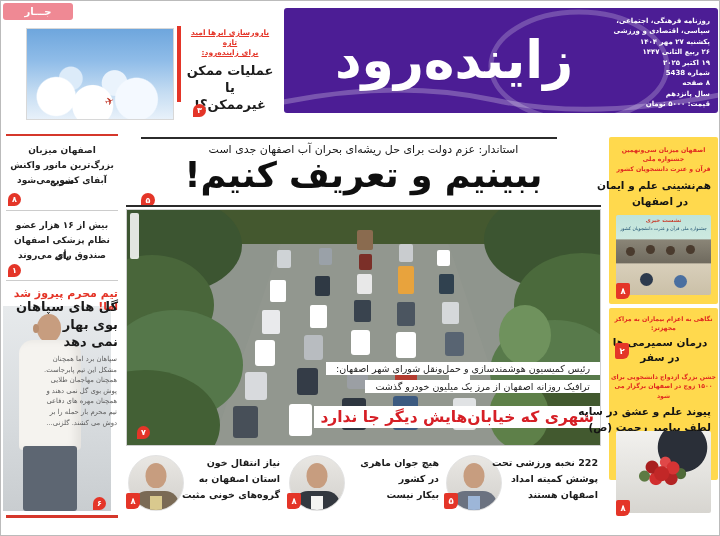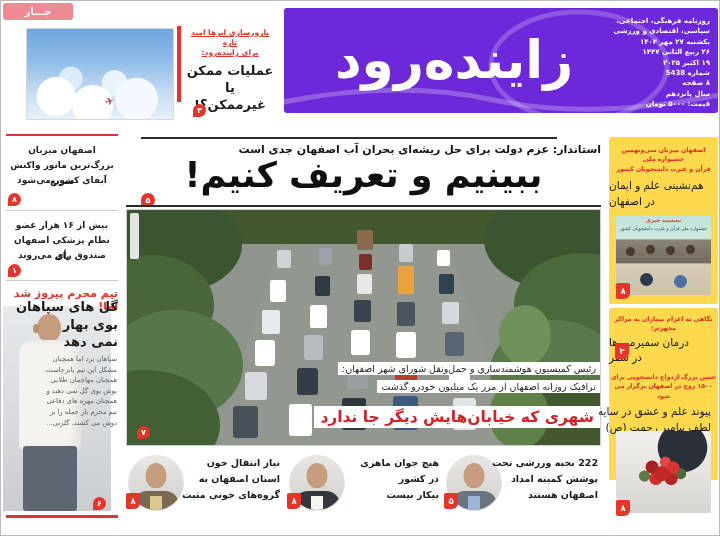--- a/index.html
+++ b/index.html
@@ -1,20 +1,20 @@
 <!DOCTYPE html>
 <html lang="fa"><head>
 <meta charset="utf-8">
 <style>
   html,body{margin:0;padding:0;background:#e9e9e9;}
   #page{position:relative;width:720px;height:536px;background:#fff;overflow:hidden;
         font-family:"DejaVu Sans",sans-serif;border:1px solid #bbb;box-sizing:border-box;}
   .abs{position:absolute;}
   
-  .masthead{left:283px;top:7px;width:434px;height:105px;background:#6d28d9;border-radius:3px;}
+  .masthead{left:283px;top:7px;width:434px;height:105px;background:#4c1d95;border-radius:3px;}
   .masthead-swoosh{left:0;top:0;width:434px;height:105px;pointer-events:none;}
   .mast-info{right:8px;top:8px;width:100px;color:#fff;font-size:7px;line-height:10.4px;
              text-align:right;direction:rtl;font-weight:bold;}
   .mast-logo{left:10px;top:2px;width:320px;height:100px;display:flex;align-items:center;
              justify-content:center;color:#fff;font-size:52px;font-weight:bold;direction:rtl;
              letter-spacing:-1px;text-shadow:0 1px 0 rgba(0,0,0,0.06);}
   
   .jar{left:2px;top:2px;width:70px;height:17px;background:#ee7f8b;border-radius:3px;color:#fff;
        font-size:10px;font-weight:bold;display:flex;align-items:center;justify-content:center;
        direction:rtl;opacity:.92;z-index:40;}
@@ -50,49 +50,49 @@
             font-size:6.8px;line-height:10.6px;}
   .coach-photo{left:2px;top:305px;width:108px;height:205px;
     background:linear-gradient(180deg,#e7eaec 0%,#d6dadd 60%,#c9cdd0 100%);}
   .coach-head{left:34px;top:8px;width:24px;height:28px;border-radius:50% 50% 46% 46%;background:#c79d7f;}
   .coach-ear{left:30px;top:18px;width:6px;height:9px;border-radius:50%;background:#b98f71;}
   .coach-shirt{left:16px;top:34px;width:62px;height:110px;border-radius:14px 14px 4px 4px;background:#f5f3ef;
     box-shadow:inset -6px 0 8px rgba(0,0,0,0.07);}
   .coach-pants{left:20px;top:140px;width:54px;height:65px;background:#5d6672;border-radius:3px;}
   
   .main-rule1{left:140px;top:136px;width:416px;height:1.5px;background:#2b2b2b;}
-  .main-kicker{left:125px;top:142px;width:475px;text-align:right;direction:rtl;color:#151515;
-               font-size:11px;font-weight:bold;}
+  .main-kicker{left:125px;top:142px;width:475px;text-align:center;direction:rtl;color:#151515;
+               font-size:11px;font-weight:normal;}
   .main-headline{left:125px;top:154px;width:475px;text-align:center;direction:rtl;color:#0f0f0f;
                  font-size:35px;font-weight:bold;letter-spacing:-1px;}
   .main-rule2{left:125px;top:204px;width:475px;height:1.5px;background:#2b2b2b;}
   .traffic{left:125px;top:208px;width:475px;height:237px;border:1px solid #cfcfcf;box-sizing:border-box;
            background:#8f958d;overflow:hidden;}
   .t-credit{left:3px;top:3px;width:9px;height:46px;background:rgba(255,255,255,.85);border-radius:2px;}
-  .cap{right:0;direction:rtl;text-align:center;background:#fff;padding:1px 4px;color:#1c1c1c;
+  .cap{right:0;direction:rtl;text-align:center;background:#fff;padding:1px 10px;color:#1c1c1c;
        font-size:9.5px;white-space:nowrap;}
   .cap-red{right:0;direction:rtl;background:#fff;padding:2px 6px;color:#d61f26;font-weight:bold;
            font-size:15.5px;white-space:nowrap;}
   
   .card{top:452px;height:62px;}
   .portrait{left:0;top:2px;width:56px;height:56px;border-radius:50%;overflow:hidden;
             background:linear-gradient(180deg,#e9e7e3 0%,#d2d0cc 100%);border:1px solid #e2e2e2;box-sizing:border-box;}
   .p-head{position:absolute;left:50%;top:7px;transform:translateX(-50%);width:21px;height:25px;
           border-radius:50% 50% 46% 46%;background:#c79d7f;}
   .p-body{position:absolute;left:50%;bottom:-7px;transform:translateX(-50%);width:46px;height:26px;
           border-radius:14px 14px 0 0;}
   .p-shirt{position:absolute;left:50%;bottom:-2px;transform:translateX(-50%);width:12px;height:16px;
            background:#f1efec;}
   .card-text{right:0;top:2px;width:92px;text-align:right;direction:rtl;font-weight:bold;color:#1b1b1b;
              font-size:9.5px;line-height:16px;white-space:nowrap;}
   .card .ribbon{position:absolute;left:-2px;top:40px;}
   
   .ybox{left:608px;width:109px;background:#ffd94d;border-radius:2px;direction:rtl;box-sizing:border-box;}
   .y-kicker{color:#e0271e;font-weight:bold;font-size:6.2px;line-height:9.4px;text-align:center;}
-  .y-title{color:#141414;font-weight:normal;font-size:10.5px;line-height:15.5px;text-align:left;
+  .y-title{color:#141414;font-weight:bold;font-size:10.5px;line-height:15.5px;text-align:center;
            letter-spacing:-0.3px;white-space:nowrap;}
   .y-photo{position:absolute;left:7px;width:95px;overflow:hidden;border-radius:2px;}
   .meeting{background:linear-gradient(180deg,#bfe3da 0%,#cde9e0 30%,#8a8577 31%,#6f6a5e 60%,#d8cfba 61%,#cbc0a8 100%);}
   .m-banner1{position:absolute;left:0;top:2px;width:95px;text-align:center;font-size:5.5px;
              font-weight:bold;color:#c8402f;}
   .m-banner2{position:absolute;left:0;top:11px;width:95px;text-align:center;font-size:4.6px;color:#174a6b;}
   .m-head{position:absolute;width:9px;height:9px;border-radius:50%;background:#4a3b2e;}
   .wedding{background:
       radial-gradient(circle at 48% 52%, #c22727 0 7px, rgba(0,0,0,0) 8px),
       radial-gradient(circle at 60% 45%, #d63434 0 6px, rgba(0,0,0,0) 7px),

